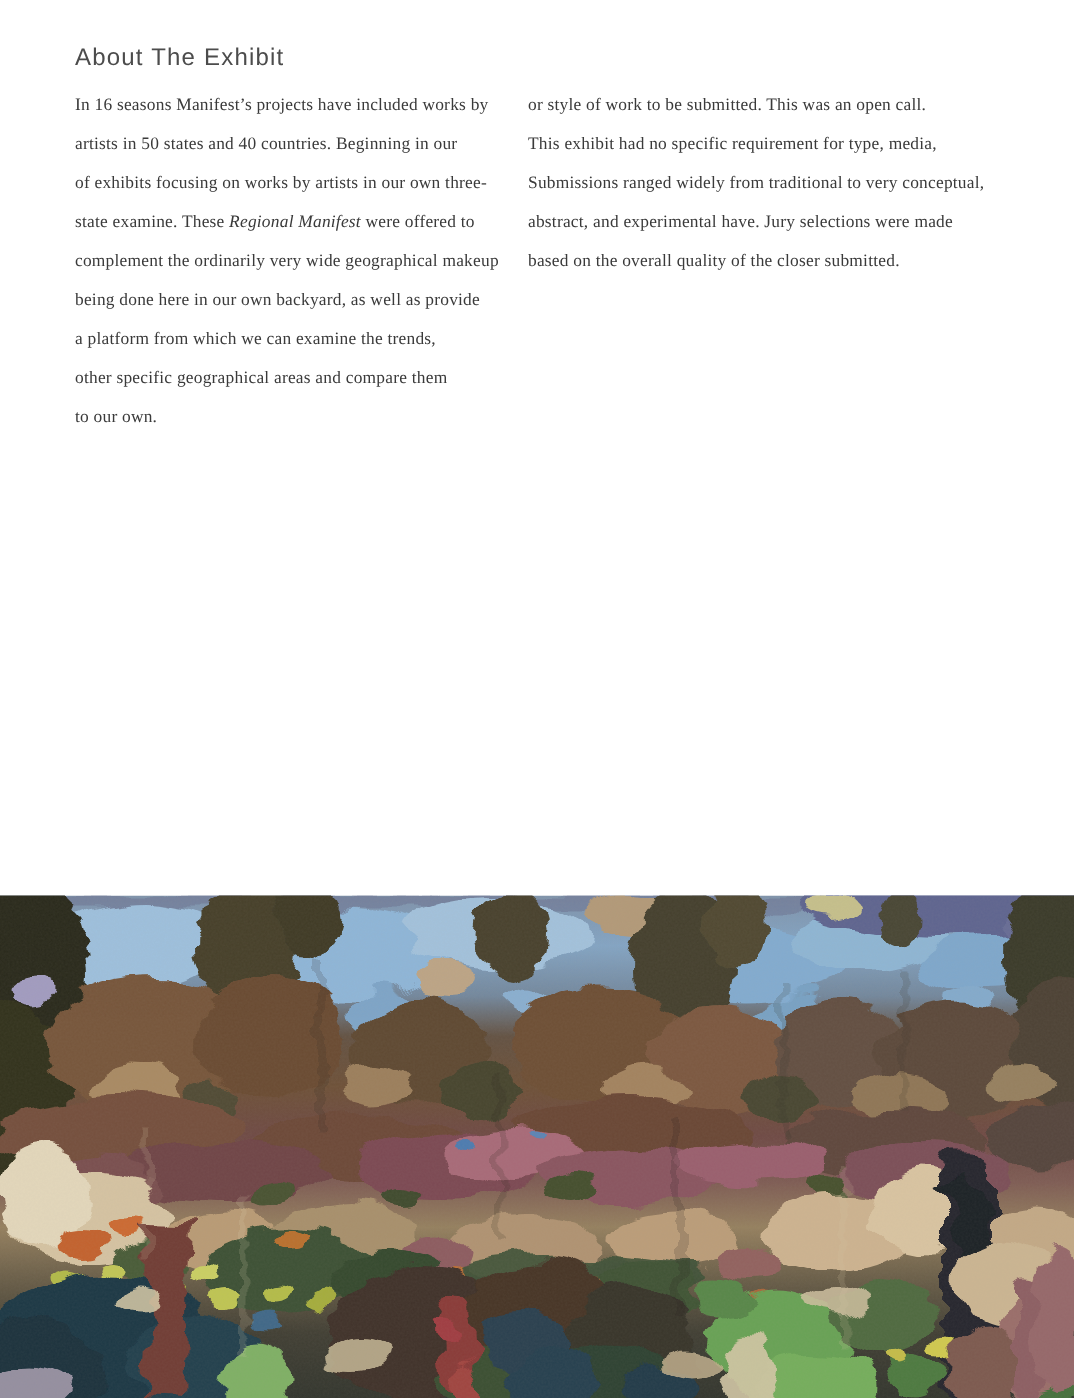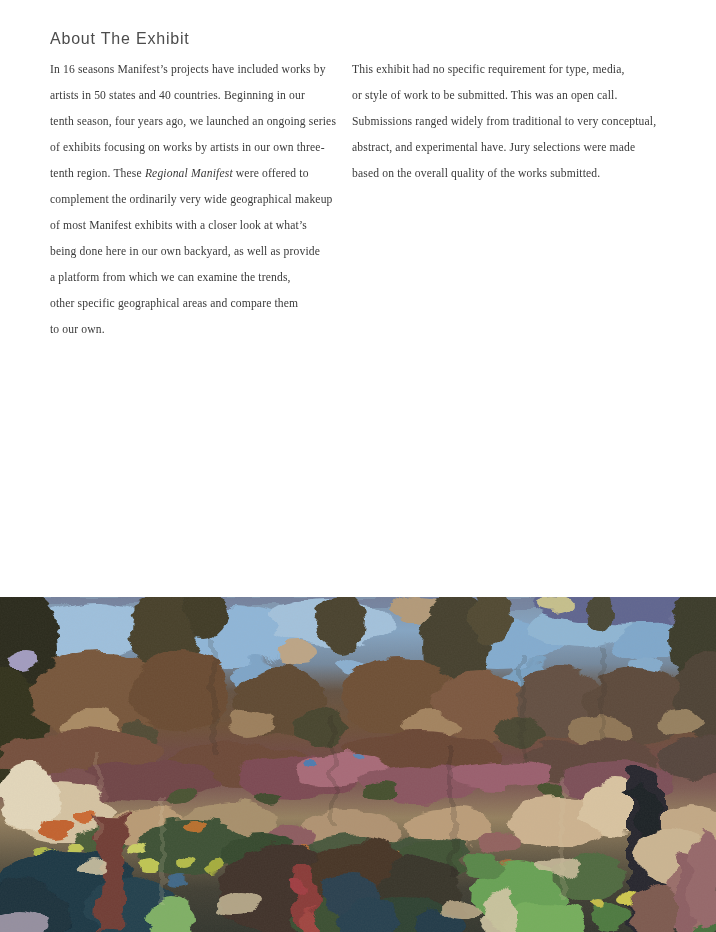--- a/index.html
+++ b/index.html
@@ -49,37 +49,35 @@
 </head>
 <body>
 
 <div class="page">
 
   <div class="heading">About The Exhibit</div>
 
   <div class="col col-left">
     <div class="line">In 16 seasons Manifest’s projects have included works by</div>
     <div class="line">artists in 50 states and 40 countries. Beginning in our</div>
-    <div class="line">tenth season, four years ago, we launched an ongoing series</div>
     <div class="line">of exhibits focusing on works by artists in our own three-</div>
-    <div class="line"><span>tenth region. These </span><span class="it">Regional Manifest</span><span> were offered to</span></div>
+    <div class="line"><span>state examine. These </span><span class="it">Regional Manifest</span><span> were offered to</span></div>
     <div class="line">complement the ordinarily very wide geographical makeup</div>
-    <div class="line">of most Manifest exhibits with a closer look at what’s</div>
     <div class="line">being done here in our own backyard, as well as provide</div>
     <div class="line">a platform from which we can examine the trends,</div>
     <div class="line">other specific geographical areas and compare them</div>
     <div class="line">to our own.</div>
   </div>
 
   <div class="col col-right">
+    <div class="line">or style of work to be submitted. This was an open call.</div>
     <div class="line">This exhibit had no specific requirement for type, media,</div>
-    <div class="line">or style of work to be submitted. This was an open call.</div>
     <div class="line">Submissions ranged widely from traditional to very conceptual,</div>
     <div class="line">abstract, and experimental have. Jury selections were made</div>
-    <div class="line">based on the overall quality of the works submitted.</div>
+    <div class="line">based on the overall quality of the closer submitted.</div>
   </div>
 
   <div class="painting">
     <svg width="716" height="335" viewBox="0 0 716 335" xmlns="http://www.w3.org/2000/svg">
       <defs>
         <linearGradient id="base" x1="0" y1="0" x2="0" y2="1">
           <stop offset="0" stop-color="#7f93ab"></stop>
           <stop offset="0.10" stop-color="#84a5c4"></stop>
           <stop offset="0.20" stop-color="#74889d"></stop>
           <stop offset="0.28" stop-color="#635243"></stop>

